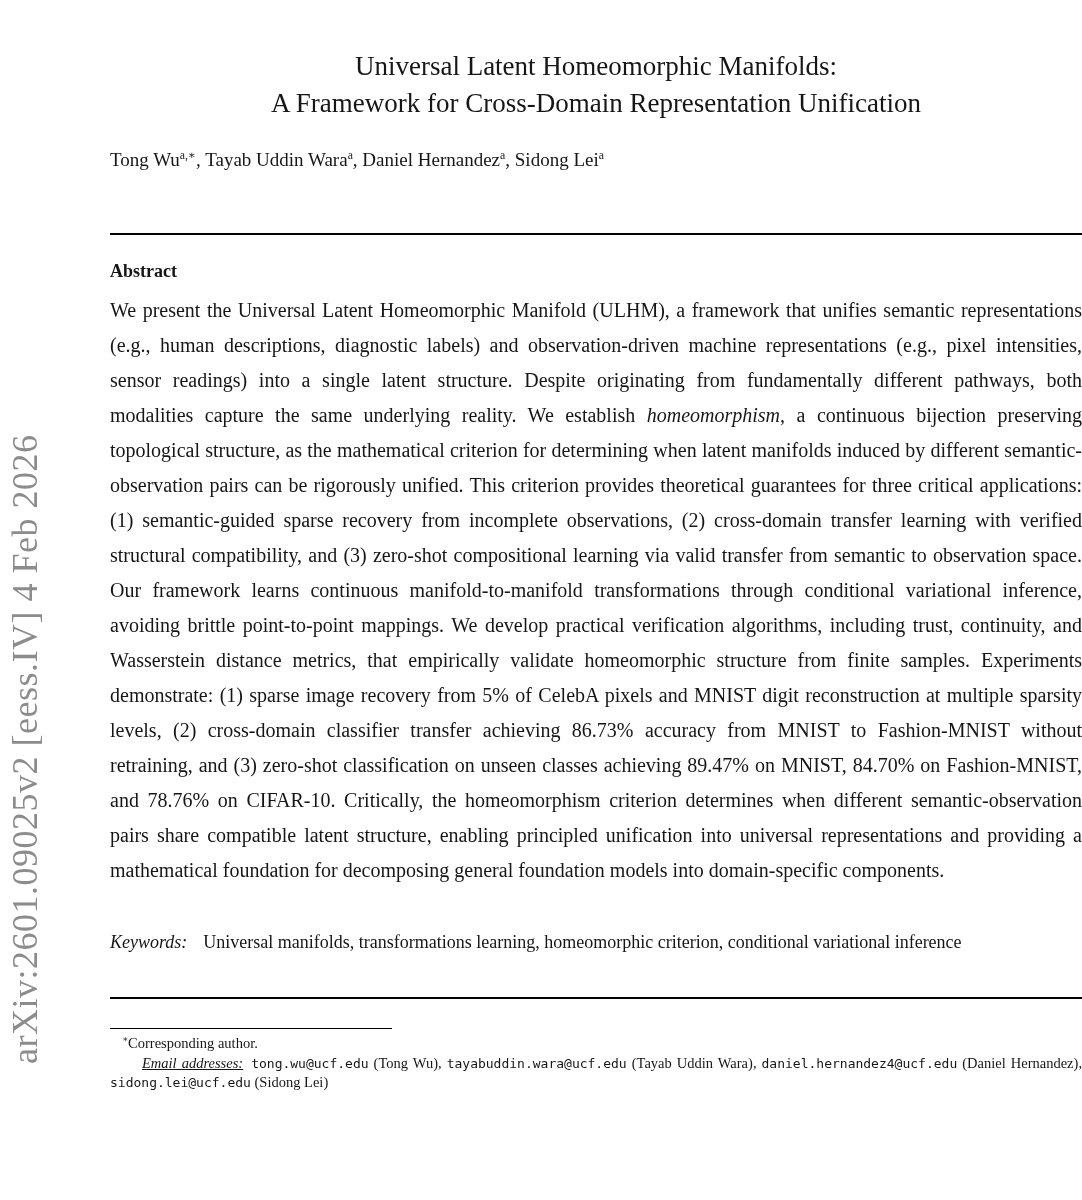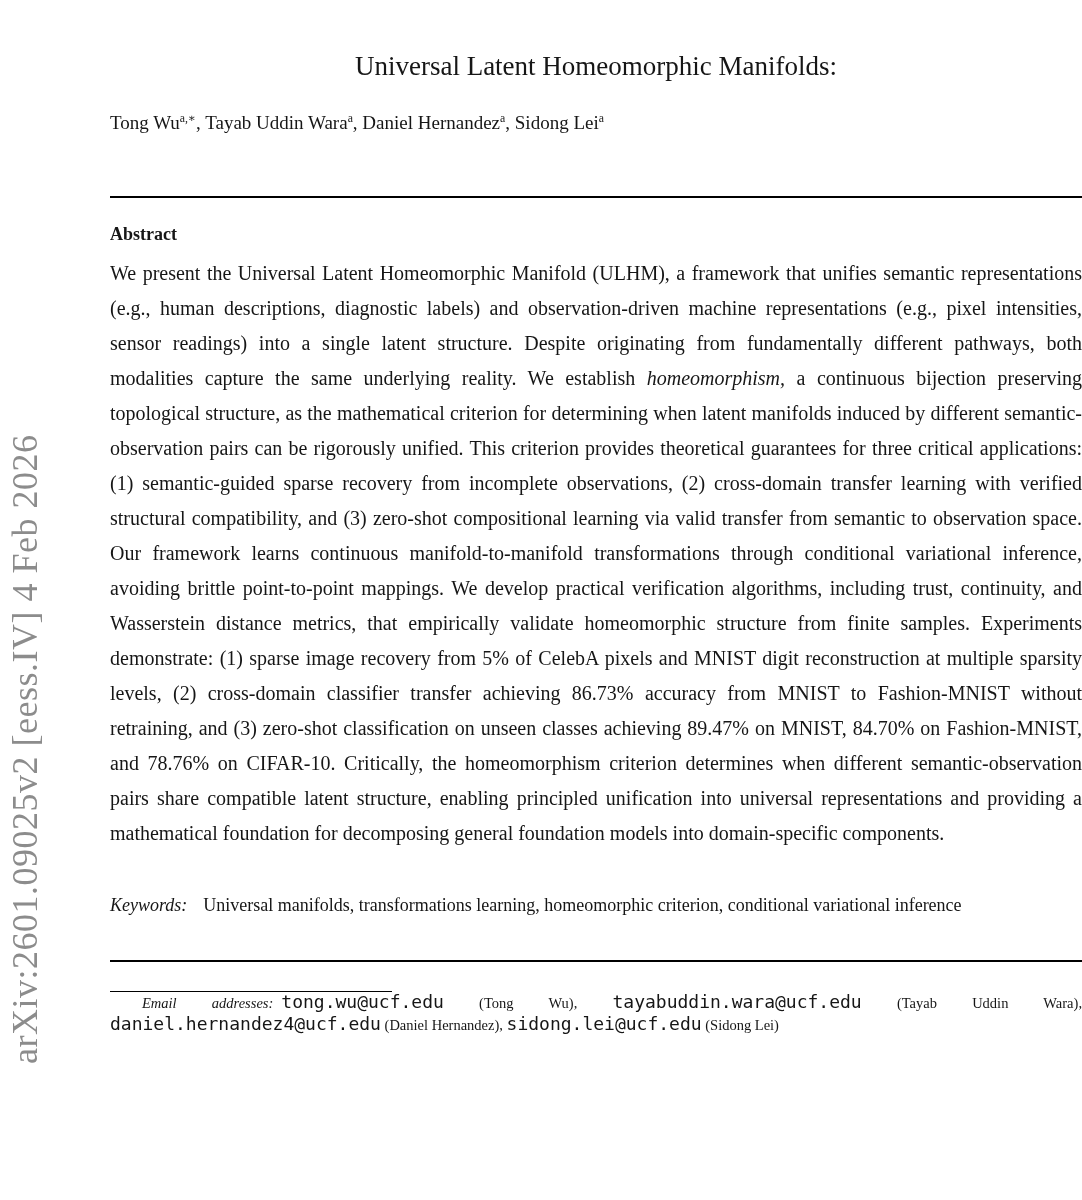--- a/index.html
+++ b/index.html
@@ -118,35 +118,37 @@
   .footnote.corresponding {
     margin-top: 5px;
     text-indent: 12px;
   }
   .footnote.emails {
     text-indent: 32px;
   }
   .email-label {
     font-style: italic;
     margin-right: 8px;
+    text-decoration: underline;
   }
   .footnote code {
     font-family: "DejaVu Sans Mono", "Liberation Mono", monospace;
-    font-size: 18px;
+    font-size: 13px;
   }
 </style>
 </head>
 <body>
 
 <div class="watermark">arXiv:2601.09025v2  [eess.IV]  4 Feb 2026</div>
 
 <main class="content">
 
   <h1 class="title">
     <span class="title-line">Universal Latent Homeomorphic Manifolds:</span>
+    <span class="title-line">A Framework for Cross-Domain Representation Unification</span>
   </h1>
 
   <p class="authors">
     <span class="author"><span>Tong Wu</span><sup>a,∗</sup><span>, </span></span><span class="author"><span>Tayab Uddin Wara</span><sup>a</sup><span>, </span></span><span class="author"><span>Daniel Hernandez</span><sup>a</sup><span>, </span></span><span class="author"><span>Sidong Lei</span><sup>a</sup><span></span></span>
   </p>
 
 
   <hr class="rule rule-top">
 
   <section class="abstract">
@@ -155,17 +157,18 @@
     <p class="abstract-text"><span>We present the Universal Latent Homeomorphic Manifold (ULHM), a framework that unifies semantic representations (e.g., human descriptions, diagnostic labels) and observation-driven machine representations (e.g., pixel intensities, sensor readings) into a single latent structure. Despite originating from fundamentally different pathways, both modalities capture the same underlying reality. We establish </span><em>homeomorphism,</em><span> a continuous bijection preserving topological structure, as the mathematical criterion for determining when latent manifolds induced by different semantic-observation pairs can be rigorously unified. This criterion provides theoretical guarantees for three critical applications: (1) semantic-guided sparse recovery from incomplete observations, (2) cross-domain transfer learning with verified structural compatibility, and (3) zero-shot compositional learning via valid transfer from semantic to observation space. Our framework learns continuous manifold-to-manifold transformations through conditional variational inference, avoiding brittle point-to-point mappings. We develop practical verification algorithms, including trust, continuity, and Wasserstein distance metrics, that empirically validate homeomorphic structure from finite samples. Experiments demonstrate: (1) sparse image recovery from 5% of CelebA pixels and MNIST digit reconstruction at multiple sparsity levels, (2) cross-domain classifier transfer achieving 86.73% accuracy from MNIST to Fashion-MNIST without retraining, and (3) zero-shot classification on unseen classes achieving 89.47% on MNIST, 84.70% on Fashion-MNIST, and 78.76% on CIFAR-10. Critically, the homeomorphism criterion determines when different semantic-observation pairs share compatible latent structure, enabling principled unification into universal representations and providing a mathematical foundation for decomposing general foundation models into domain-specific components.</span></p>
 
     <p class="keywords"><em class="kw-label">Keywords:</em><span>Universal manifolds, transformations learning, homeomorphic criterion, conditional variational inference</span></p>
   </section>
 
   <hr class="rule rule-bottom">
 
   <footer class="footnotes">
     <hr class="footnote-rule">
 
+    <p class="footnote corresponding"><sup>∗</sup><span>Corresponding author.</span></p>
 
     <p class="footnote emails"><em class="email-label">Email addresses:</em><span class="email-entry"><code>tong.wu@ucf.edu</code><span> (Tong Wu)</span><span>, </span></span><span class="email-entry"><code>tayabuddin.wara@ucf.edu</code><span> (Tayab Uddin Wara)</span><span>, </span></span><span class="email-entry"><code>daniel.hernandez4@ucf.edu</code><span> (Daniel Hernandez)</span><span>, </span></span><span class="email-entry"><code>sidong.lei@ucf.edu</code><span> (Sidong Lei)</span><span></span></span></p>
   </footer>
 
 </main>
 
 </body></html>

